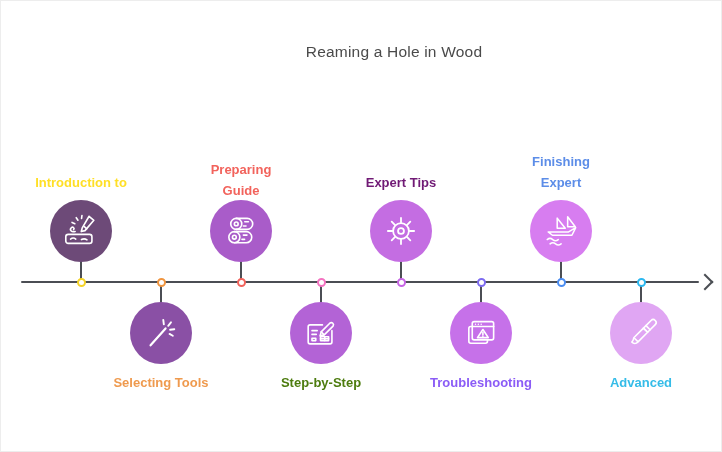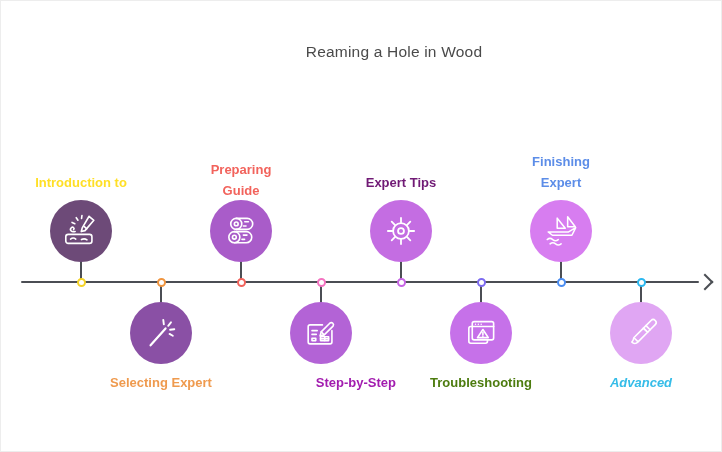--- a/index.html
+++ b/index.html
@@ -105,21 +105,21 @@
     <path d="M9 33 L24.8 15.2" stroke-width="2.3"></path>
     <path d="M23 10.8 l-0.6 -4.6"></path>
             <path d="M27.6 12.4 l2.9 -3.6"></path>
     <path d="M29.6 16.6 l4.4 -0.6"></path>
             <path d="M29 21 l3.4 1.9"></path>
   </svg>
         </span>
       </div>
       <div class="axis-dot" style="left: 155.5px; top: 276.5px; border-color: rgb(240, 149, 63);"></div>
       <div class="node-label" style="left: 85px; top: 371px; color: rgb(239, 154, 78);">
-        <div>Selecting Expert</div>
+        <div>Selecting Tools</div>
       </div>
       <div class="connector" style="left: 239px; top: 258px; height: 23px;"></div>
       <div class="node-circle" style="left: 209px; top: 199px; background: rgb(169, 92, 201);">
         <span class="node-icon">
           <svg viewBox="0 0 40 40" width="38" height="38" fill="none" stroke="#ffffff" stroke-linecap="round" stroke-linejoin="round" stroke-width="1.7">
     <circle cx="15" cy="12.5" r="5.8"></circle>
             <circle cx="15" cy="12.5" r="2"></circle>
     <path d="M15 6.7 h11.5 a5.8 5.8 0 0 1 0 11.6 h-11.5"></path>
     <path d="M24 10.3 h3.8"></path>
             <path d="M22.5 14.8 h2.8"></path>
@@ -146,21 +146,21 @@
     <path d="M10.5 25.5 v2.5 h4 v-2.5 z"></path>
     <path d="M19.5 24 h8.5 v4 h-8.5 z"></path>
             <path d="M19.5 26 h8.5"></path>
             <path d="M24 24 v4"></path>
     <path d="M19 23 l1.2 -4.2 l9.3 -9.3 a2.3 2.3 0 0 1 3.2 3.2 l-9.3 9.3 z"></path>
     <path d="M20.2 18.8 l2.9 2.9"></path>
   </svg>
         </span>
       </div>
       <div class="axis-dot" style="left: 315.5px; top: 276.5px; border-color: rgb(244, 115, 193);"></div>
-      <div class="node-label" style="left: 245px; top: 371px; color: #a21caf; text-align: right;">
+      <div class="node-label" style="left: 245px; top: 371px; color: #4d7c0f;">
         <div>Step-by-Step</div>
       </div>
       <div class="connector" style="left: 399px; top: 258px; height: 23px;"></div>
       <div class="node-circle" style="left: 369px; top: 199px; background: rgb(196, 109, 226);">
         <span class="node-icon">
           <svg viewBox="0 0 40 40" width="38" height="38" fill="none" stroke="#ffffff" stroke-linecap="round" stroke-linejoin="round" stroke-width="1.9">
     <circle cx="20" cy="20" r="8.3"></circle>
             <circle cx="20" cy="20" r="3.1"></circle>
     <path d="M20 6.2 v4.6"></path>
             <path d="M20 29.2 v4.6"></path>
@@ -187,21 +187,21 @@
     <circle cx="14.2" cy="10.7" r="0.8" fill="#fff" stroke="none"></circle>
     <circle cx="17.2" cy="10.7" r="0.8" fill="#fff" stroke="none"></circle>
     <circle cx="20.2" cy="10.7" r="0.8" fill="#fff" stroke="none"></circle>
     <path d="M22 16.3 l5.7 8.6 h-11.4 z"></path>
     <path d="M22 19.6 v2.6"></path>
     <circle cx="22" cy="23.6" r="0.8" fill="#fff" stroke="none"></circle>
   </svg>
         </span>
       </div>
       <div class="axis-dot" style="left: 475.5px; top: 276.5px; border-color: rgb(125, 107, 240);"></div>
-      <div class="node-label" style="left: 405px; top: 371px; color: #4d7c0f;">
+      <div class="node-label" style="left: 405px; top: 371px; color: #8b5cf6;">
         <div>Troubleshooting</div>
       </div>
       <div class="connector" style="left: 559px; top: 258px; height: 23px;"></div>
       <div class="node-circle" style="left: 529px; top: 199px; background: rgb(215, 125, 240);">
         <span class="node-icon">
           <svg viewBox="0 0 40 40" width="38" height="38" fill="none" stroke="#ffffff" stroke-linecap="round" stroke-linejoin="round" stroke-width="1.6">
     <path d="M16 6.5 L16 17 L24.5 17 Z"></path>
     <path d="M27 5 L27 15.5 L35 15.5 Z"></path>
     <path d="M6.5 21 L28 21 L35.5 16.5 L31.5 24.5 L11 24.5 Z"></path>
     <path d="M5.5 29 c1.9 -1.6 3.9 -1.6 5.8 0 c1.9 1.6 3.9 1.6 5.8 0"></path>
@@ -219,17 +219,17 @@
         <span class="node-icon">
           <svg viewBox="0 0 40 40" width="38" height="38" fill="none" stroke="#ffffff" stroke-linecap="round" stroke-linejoin="round" stroke-width="1.7">
     <path d="M25.2 12.2 L30.6 6.8 a3.1 3.1 0 0 1 4.4 4.4 L29.6 16.6 Z"></path>
     <path d="M25.2 12.2 l-2.6 2.6 l4.4 4.4 l2.6 -2.6"></path>
     <path d="M22.6 14.8 L27 19.2 L16.6 29.6 A4.4 4.4 0 0 1 10.4 29.6 A8 8 0 0 0 12.4 25 Z"></path>
     <path d="M13.4 25.8 l2.8 2.8"></path>
   </svg>
         </span>
       </div>
       <div class="axis-dot" style="left: 635.5px; top: 276.5px; border-color: rgb(44, 184, 240);"></div>
-      <div class="node-label" style="left: 565px; top: 371px; color: rgb(53, 188, 232); font-style: italic;">
+      <div class="node-label" style="left: 565px; top: 371px; color: rgb(53, 188, 232);">
         <div>Advanced</div>
       </div>
     </div>
 </div>
 
 </body></html>

